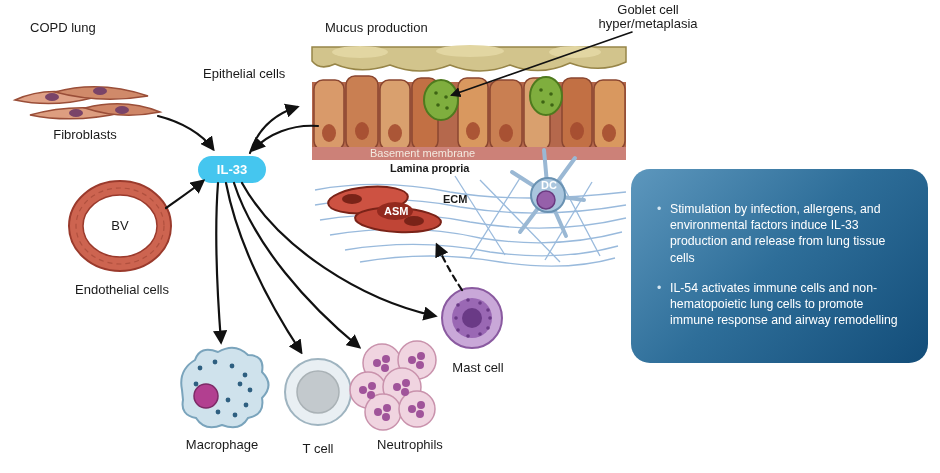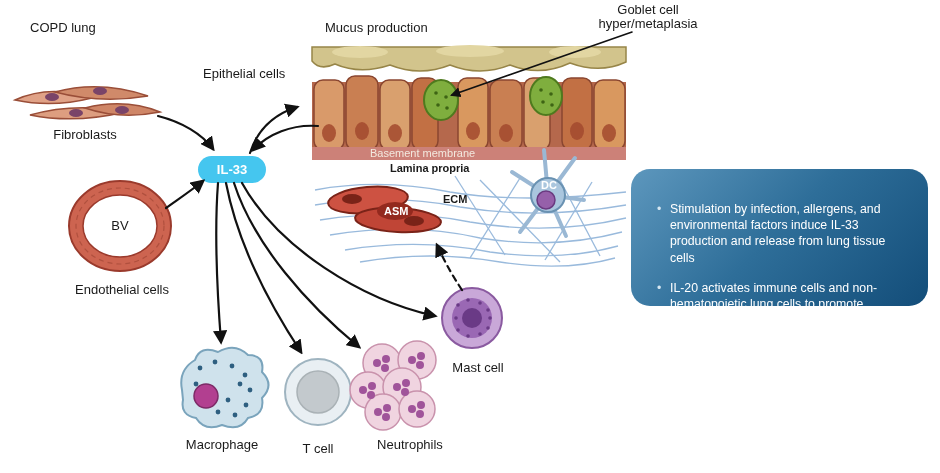--- a/index.html
+++ b/index.html
@@ -5,21 +5,21 @@
   * { margin:0; padding:0; box-sizing:border-box; }
   body { font-family:"Liberation Sans", sans-serif; background:#ffffff; }
   .canvas { position:relative; width:940px; height:473px; background:#ffffff; overflow:hidden; }
   .canvas svg { position:absolute; left:0; top:0; }
   svg text { font-family:"Liberation Sans", sans-serif; fill:#1a1a1a; font-size:13px; }
   svg text.small { font-size:11px; }
   svg text.bold { font-weight:bold; }
   svg text.white { fill:#ffffff; }
   svg text.cream { fill:#f3e9df; }
   .info-box {
-    position:absolute; left:631px; top:169px; width:297px; height:137px;
+    position:absolute; left:631px; top:169px; width:297px; height:194px;
     border-radius:19px;
     background:linear-gradient(135deg, #5d97bd 0%, #2e6e99 48%, #134d79 100%);
     color:#ffffff; font-size:12.3px; line-height:1.32;
     padding:32px 22px 16px 26px;
   }
   .info-box ul { list-style:none; }
   .info-box li { position:relative; padding-left:13px; margin-bottom:14px; }
   .info-box li::before { content:"\2022"; position:absolute; left:0; top:0; color:#d6e7f2; }
 </style>
 </head>
@@ -247,18 +247,18 @@
   <text x="318" y="453" text-anchor="middle">T cell</text>
   <text x="410" y="449" text-anchor="middle">Neutrophils</text>
 </svg>
 
   <div class="info-box">
     <ul>
       <li>
         <span>Stimulation by infection, allergens, and environmental factors induce IL-33 production and release from lung tissue cells</span>
       </li>
       <li>
-        <span>IL-20 activates immune cells and non-hematopoietic lung cells to promote immune response and airway remodelling</span>
+        <span>IL-54 activates immune cells and non-hematopoietic lung cells to promote immune response and airway remodelling</span>
       </li>
     </ul>
   </div>
 
 </div>
 
 </body></html>

